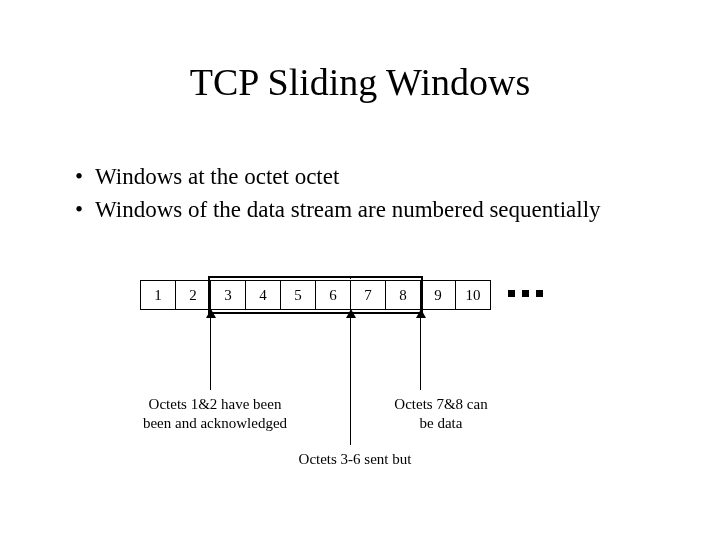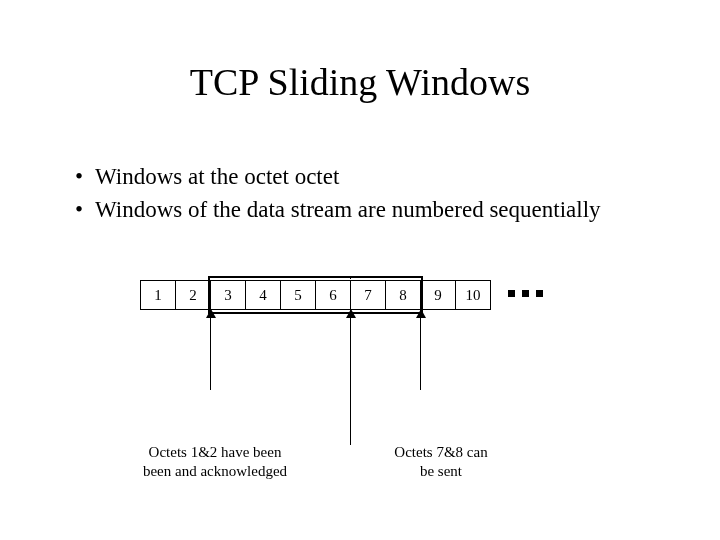--- a/index.html
+++ b/index.html
@@ -105,21 +105,20 @@
     border-left: 5px solid transparent;
     border-right: 5px solid transparent;
     border-bottom: 9px solid #000;
   }
 
   .caption {
     position: absolute;
     font-size: 15px;
     text-align: center;
     line-height: 1.25;
-    margin-top: 48px;
   }
 </style>
 </head>
 <body>
 
 <div class="slide">
 
   <div class="title">TCP Sliding Windows</div>
 
   <div class="bullets">
@@ -161,20 +160,20 @@
     <div class="arrow" id="arrow-left" style="left: 70px; top: 30px; height: 80px;"></div>
     <div class="arrow" id="arrow-middle" style="left: 210px; top: 30px; height: 135px;"></div>
     <div class="arrow" id="arrow-right" style="left: 280px; top: 30px; height: 80px;"></div>
 
     <div class="caption" id="cap-left" style="left: -5px; top: 115px; width: 160px;">
       <span>Octets 1&amp;2 have been</span><br>
       <span>been and acknowledged</span>
     </div>
     <div class="caption" id="cap-right" style="left: 241px; top: 115px; width: 120px;">
       <span>Octets 7&amp;8 can</span><br>
-      <span>be sent</span>
+      <span>be data</span>
     </div>
     <div class="caption" id="cap-middle" style="left: 140px; top: 170px; width: 150px;">
-      <br><br>
+      <span>Octets 3-6 sent but</span><br><br>
     </div>
   </div>
 
 </div>
 
 </body></html>

